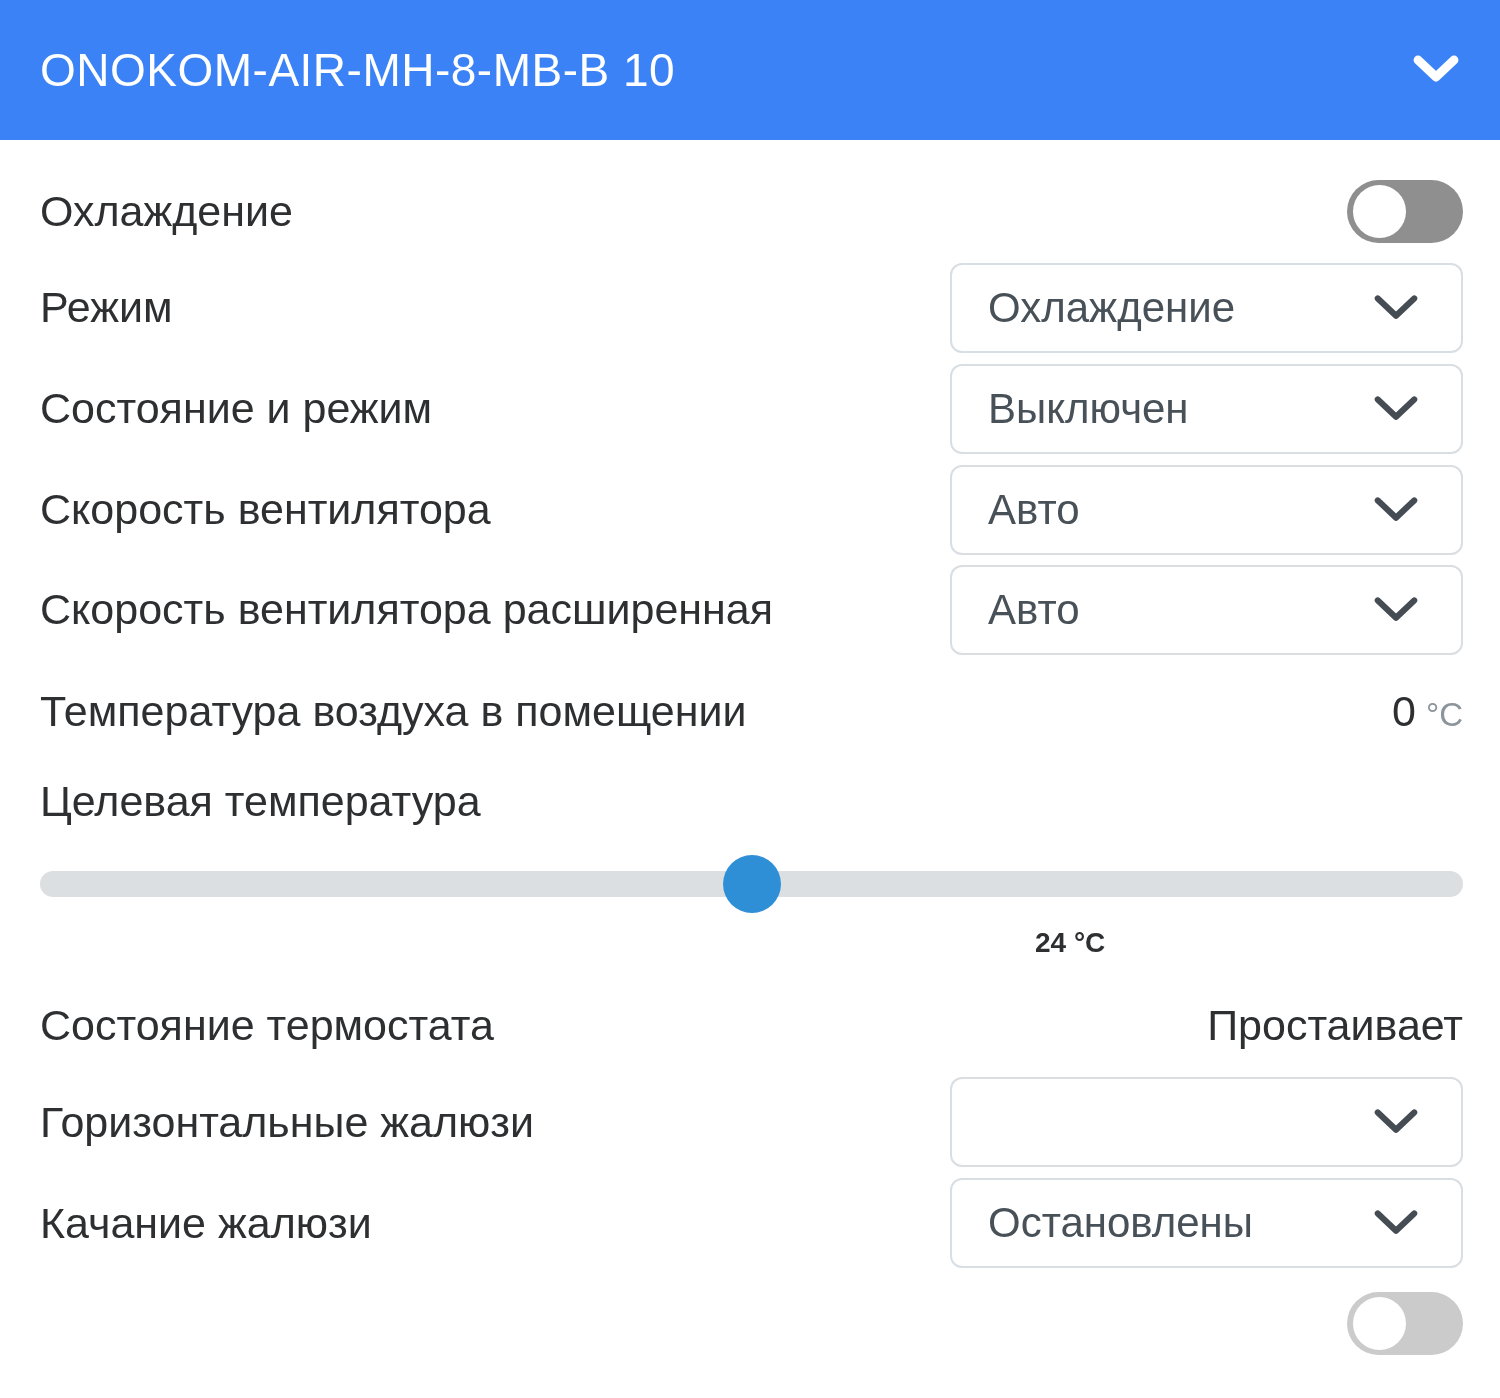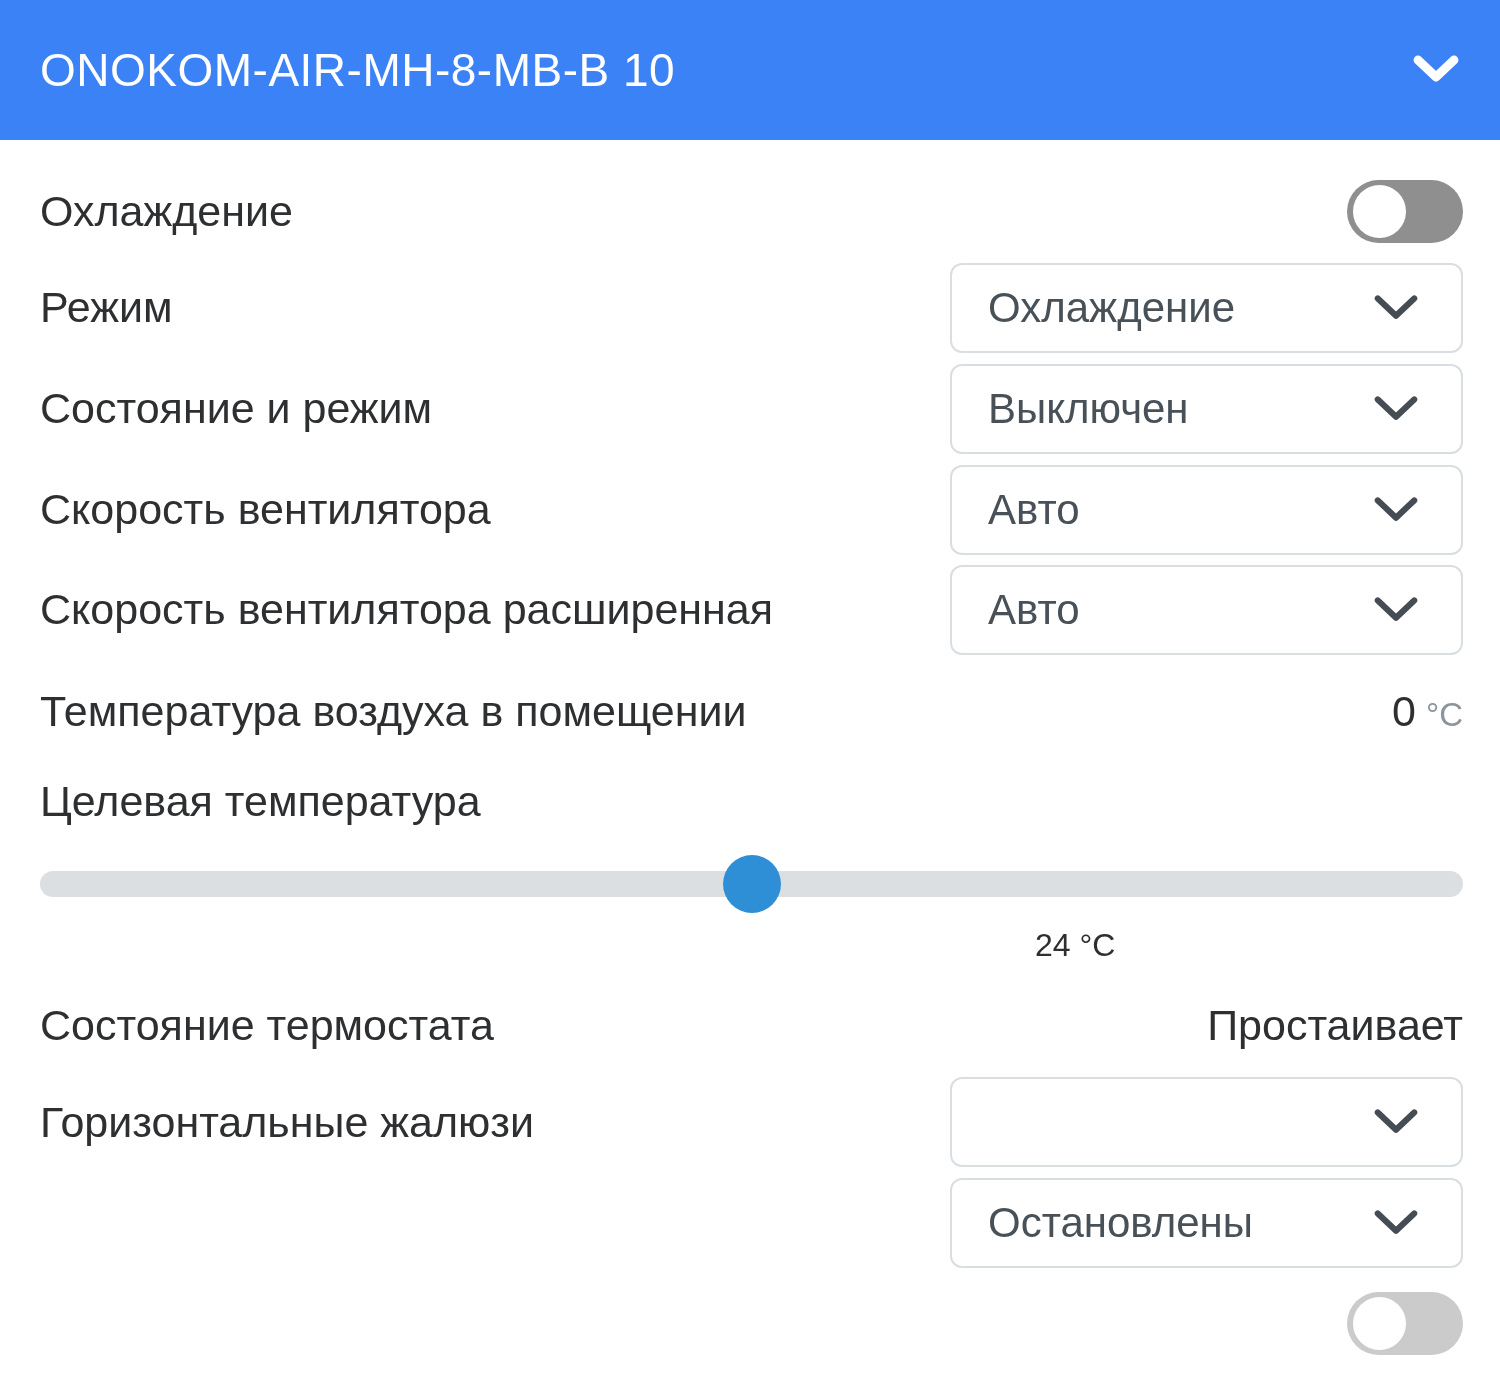--- a/index.html
+++ b/index.html
@@ -51,22 +51,22 @@
   
   .slider-track{
     position:absolute;left:40px;top:871px;width:1423px;height:26px;
     border-radius:13px;background:#dcdfe1;
   }
   .slider-thumb{
     position:absolute;top:-16px;width:58px;height:58px;border-radius:50%;
     background:#2e8fd6;cursor:pointer;
   }
   .target-value{
-    position:absolute;left:1035px;top:929px;font-size:32px;line-height:1;
-    color:#2d2f31;white-space:nowrap;
+    position:absolute;left:1035px;top:929px;font-size:28px;line-height:1;
+    color:#2d2f31;white-space:nowrap;font-weight:bold;
   }
 </style>
 </head>
 <body>
 
 <div class="panel">
 
   <div class="header">
     <span class="header-title">ONOKOM-AIR-MH-8-MB-B 10</span>
     <svg class="header-chevron" width="48" height="30" viewBox="0 0 24 14">
@@ -125,20 +125,21 @@
   <span class="value" style="top:1004px">Простаивает</span>
 
   <span class="label" style="top:1101px">Горизонтальные жалюзи</span>
   <div class="dd" style="top:1077px">
     <span class="dd-value"></span>
     <svg class="dd-chevron" width="46" height="28" viewBox="0 0 24 14">
       <polyline points="2.5,2 12,11 21.5,2" fill="none" stroke="#454c54" stroke-width="3.2" stroke-linecap="round" stroke-linejoin="round"></polyline>
     </svg>
   </div>
 
+  <span class="label" style="top:1202px">Качание жалюзи</span>
   <div class="dd" style="top:1178px">
     <span class="dd-value">Остановлены</span>
     <svg class="dd-chevron" width="46" height="28" viewBox="0 0 24 14">
       <polyline points="2.5,2 12,11 21.5,2" fill="none" stroke="#454c54" stroke-width="3.2" stroke-linecap="round" stroke-linejoin="round"></polyline>
     </svg>
   </div>
 
   <div class="toggle muted" style="top:1292px" role="switch" aria-checked="false">
     <div class="knob"></div>
   </div>

